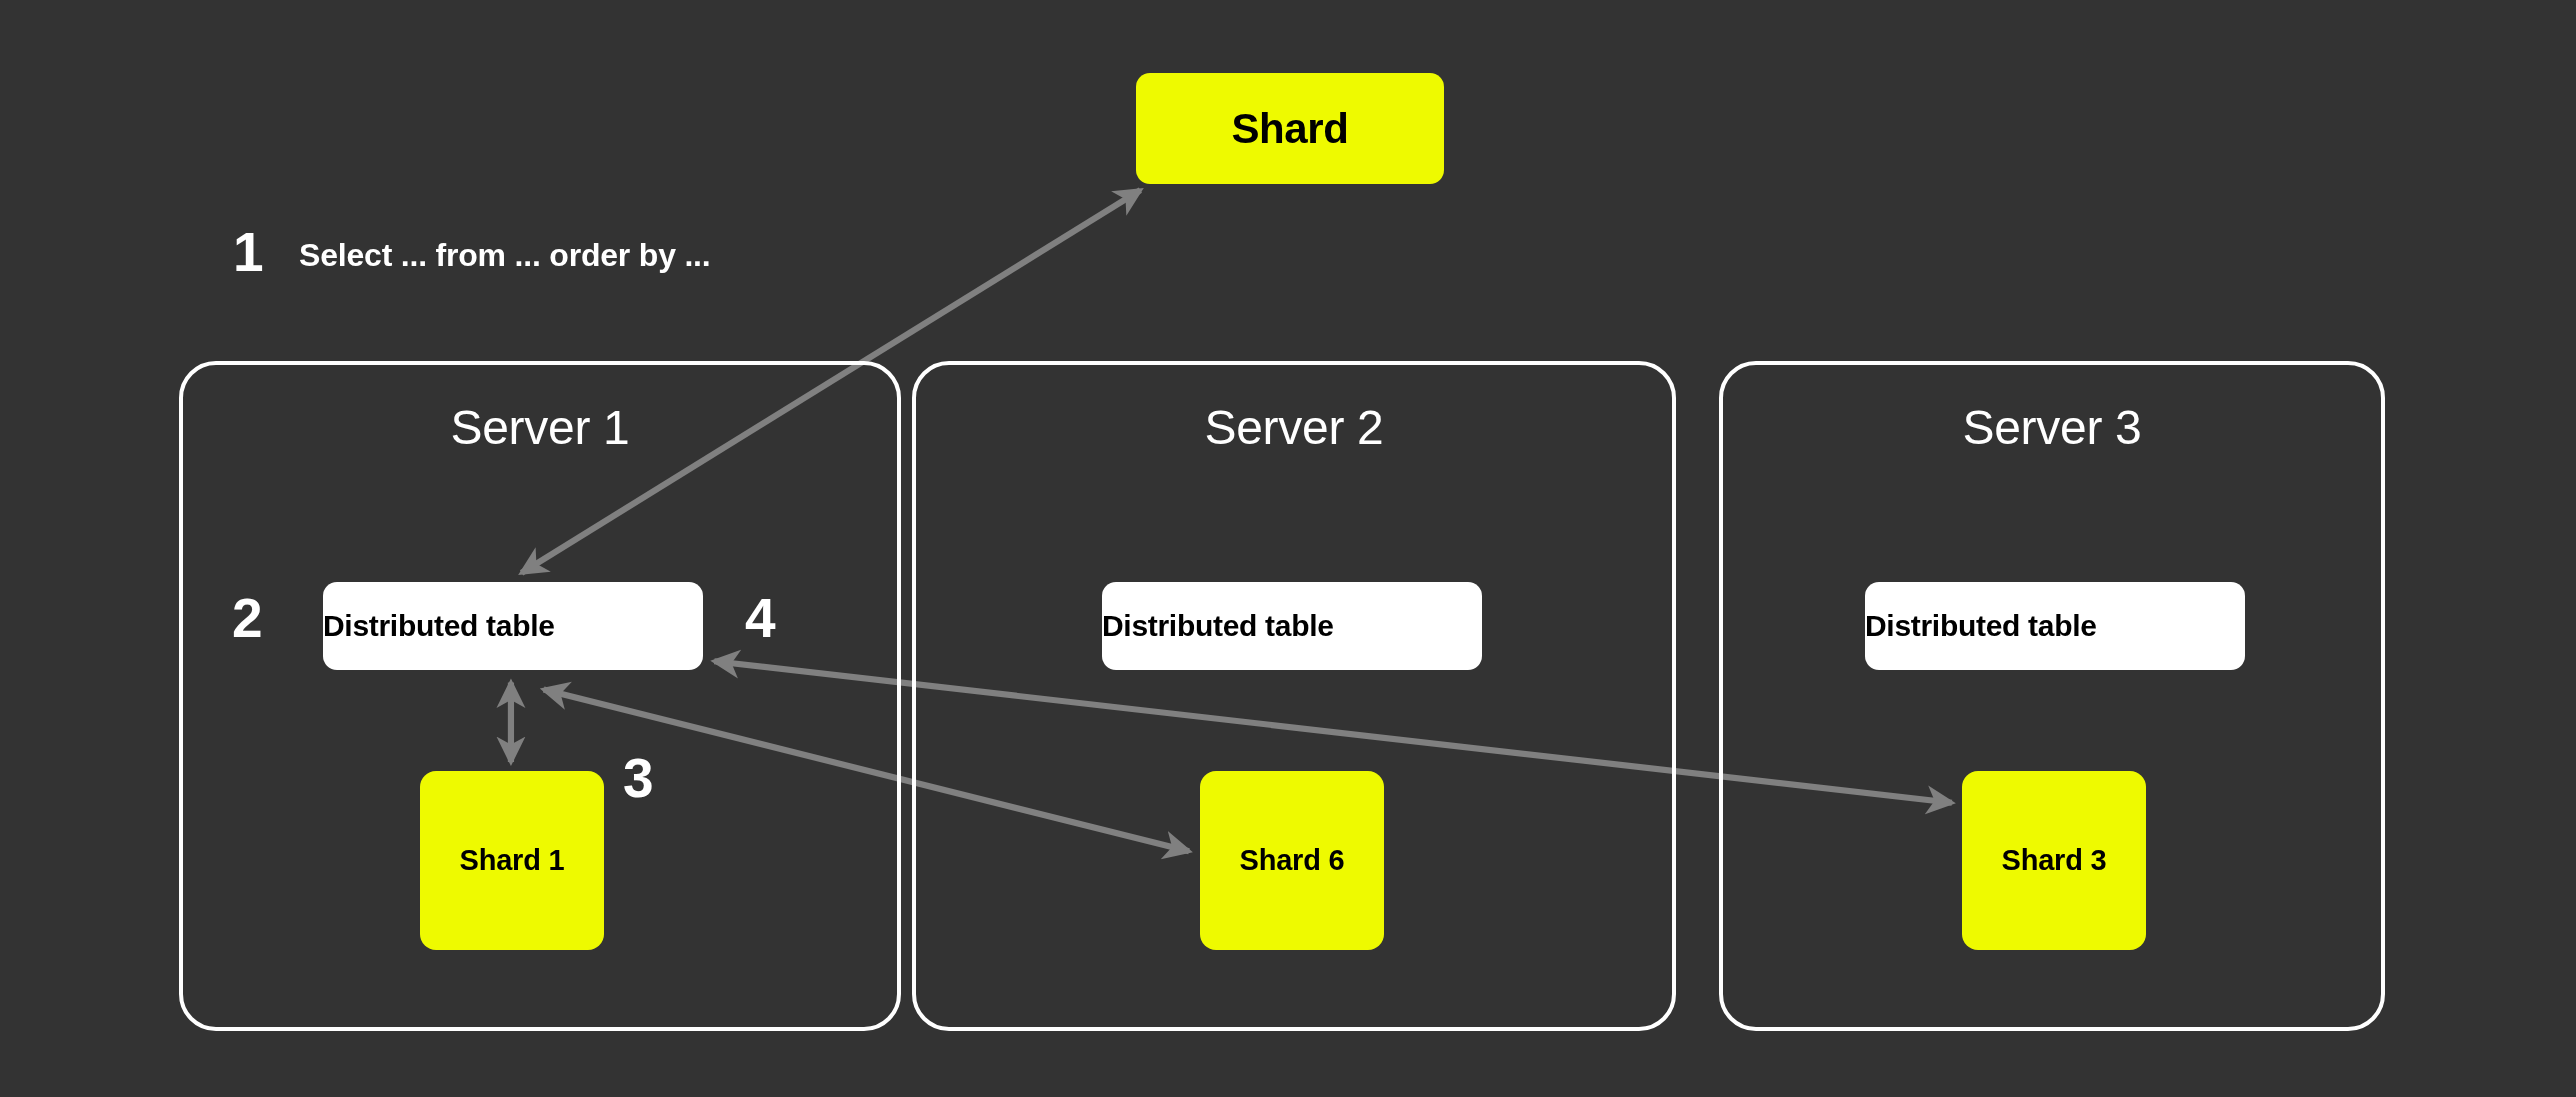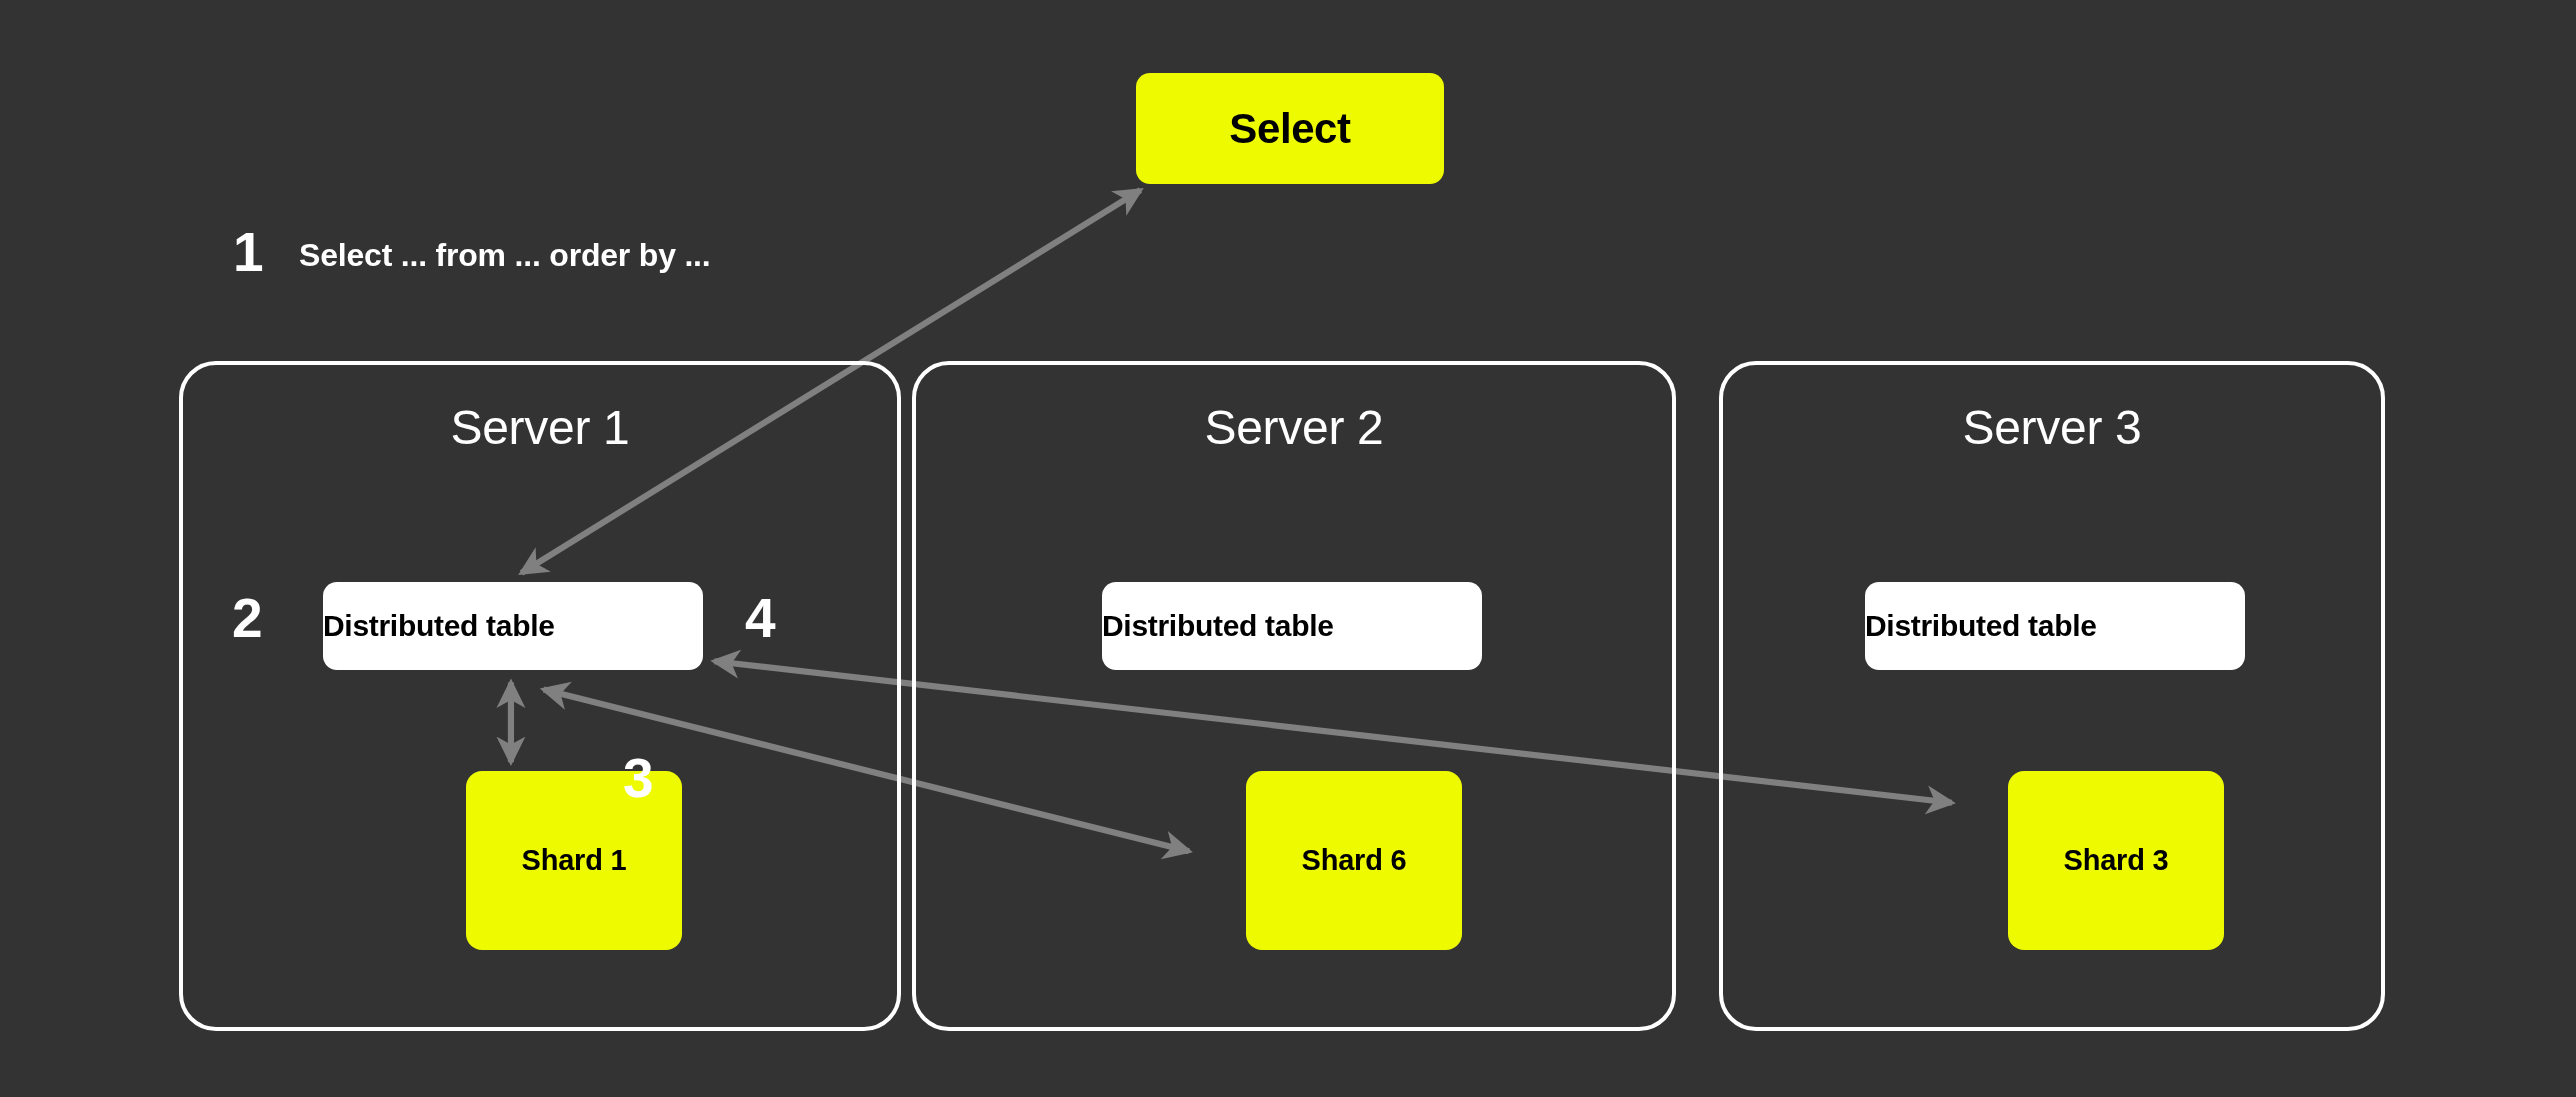--- a/index.html
+++ b/index.html
@@ -101,29 +101,28 @@
     line-height: 1;
     white-space: nowrap;
   }
   #dist-table-1 { left: 323px;  top: 582px; width: 380px; }
   #dist-table-2 { left: 1102px; top: 582px; width: 380px; }
   #dist-table-3 { left: 1865px; top: 582px; width: 380px; }
 
   
   .shard-node {
     position: absolute;
-    width: 216px;
+    width: 184px;
     height: 179px;
     background: #EEFA00;
     border-radius: 16px;
     display: flex;
     align-items: center;
     justify-content: center;
     z-index: 4;
-    margin-left: 46px;
   }
   .shard-label {
     color: #000000;
     font-size: 29px;
     font-weight: 700;
     letter-spacing: -0.2px;
     line-height: 1;
     white-space: nowrap;
   }
   #shard-1 { left: 420px;  top: 771px; }
@@ -175,21 +174,21 @@
     <line x1="1290" y1="215" x2="590" y2="648" stroke="#808080" stroke-width="7" marker-start="url(#head-start)" marker-end="url(#head-end)"></line>
 
     <line x1="578" y1="772" x2="578" y2="862" stroke="#808080" stroke-width="7" marker-start="url(#head-start)" marker-end="url(#head-end)"></line>
 
     <line x1="615" y1="780" x2="1345" y2="963" stroke="#808080" stroke-width="7" marker-start="url(#head-start)" marker-end="url(#head-end)"></line>
 
     <line x1="808" y1="748" x2="2208" y2="908" stroke="#808080" stroke-width="7" marker-start="url(#head-start)" marker-end="url(#head-end)"></line>
   </svg>
 
   <div class="client-node">
-    <span class="client-label">Select</span>
+    <span class="client-label">Shard</span>
   </div>
 
   <div class="step-number" id="step-1">1</div>
   <div id="step-1-caption">Select ... from ... order by ...</div>
 
   <div class="server-frame" id="server-1">
     <div class="server-title">Server 1</div>
   </div>
 
   <div class="server-frame" id="server-2">

